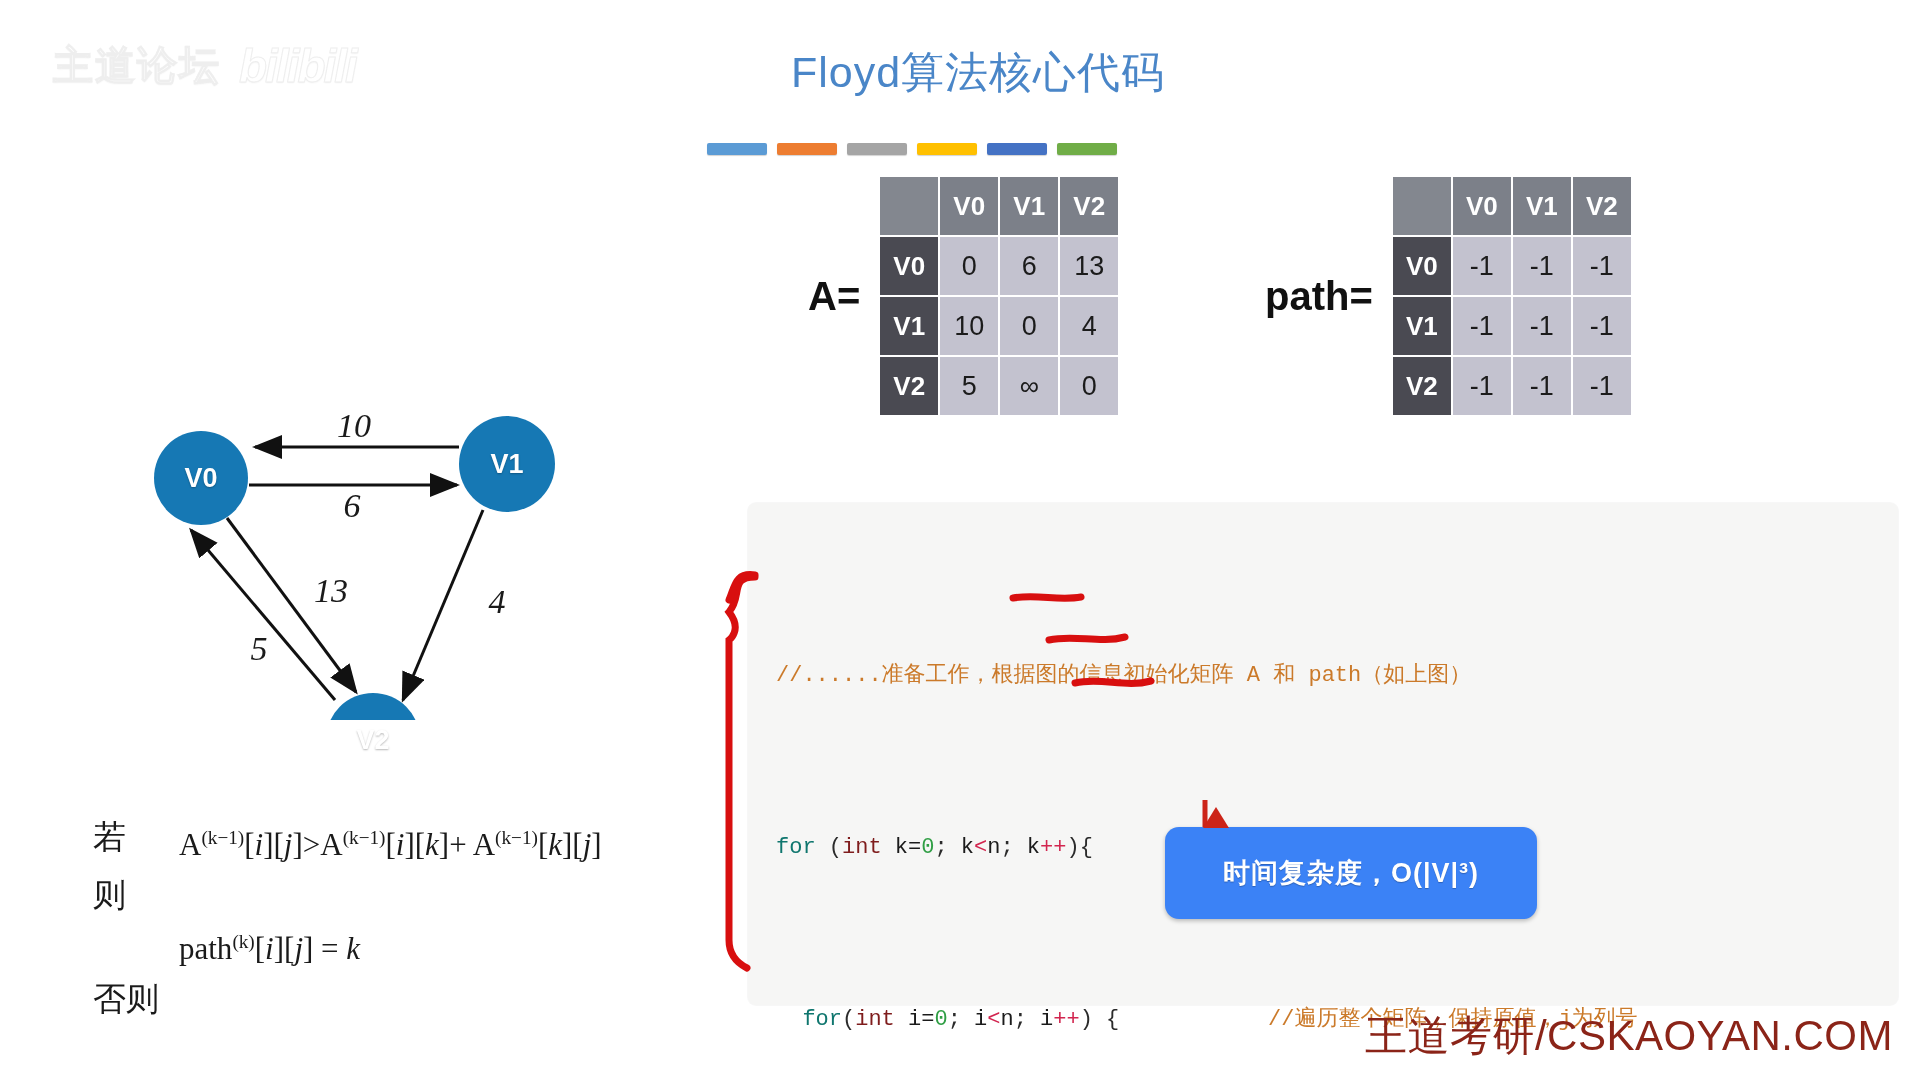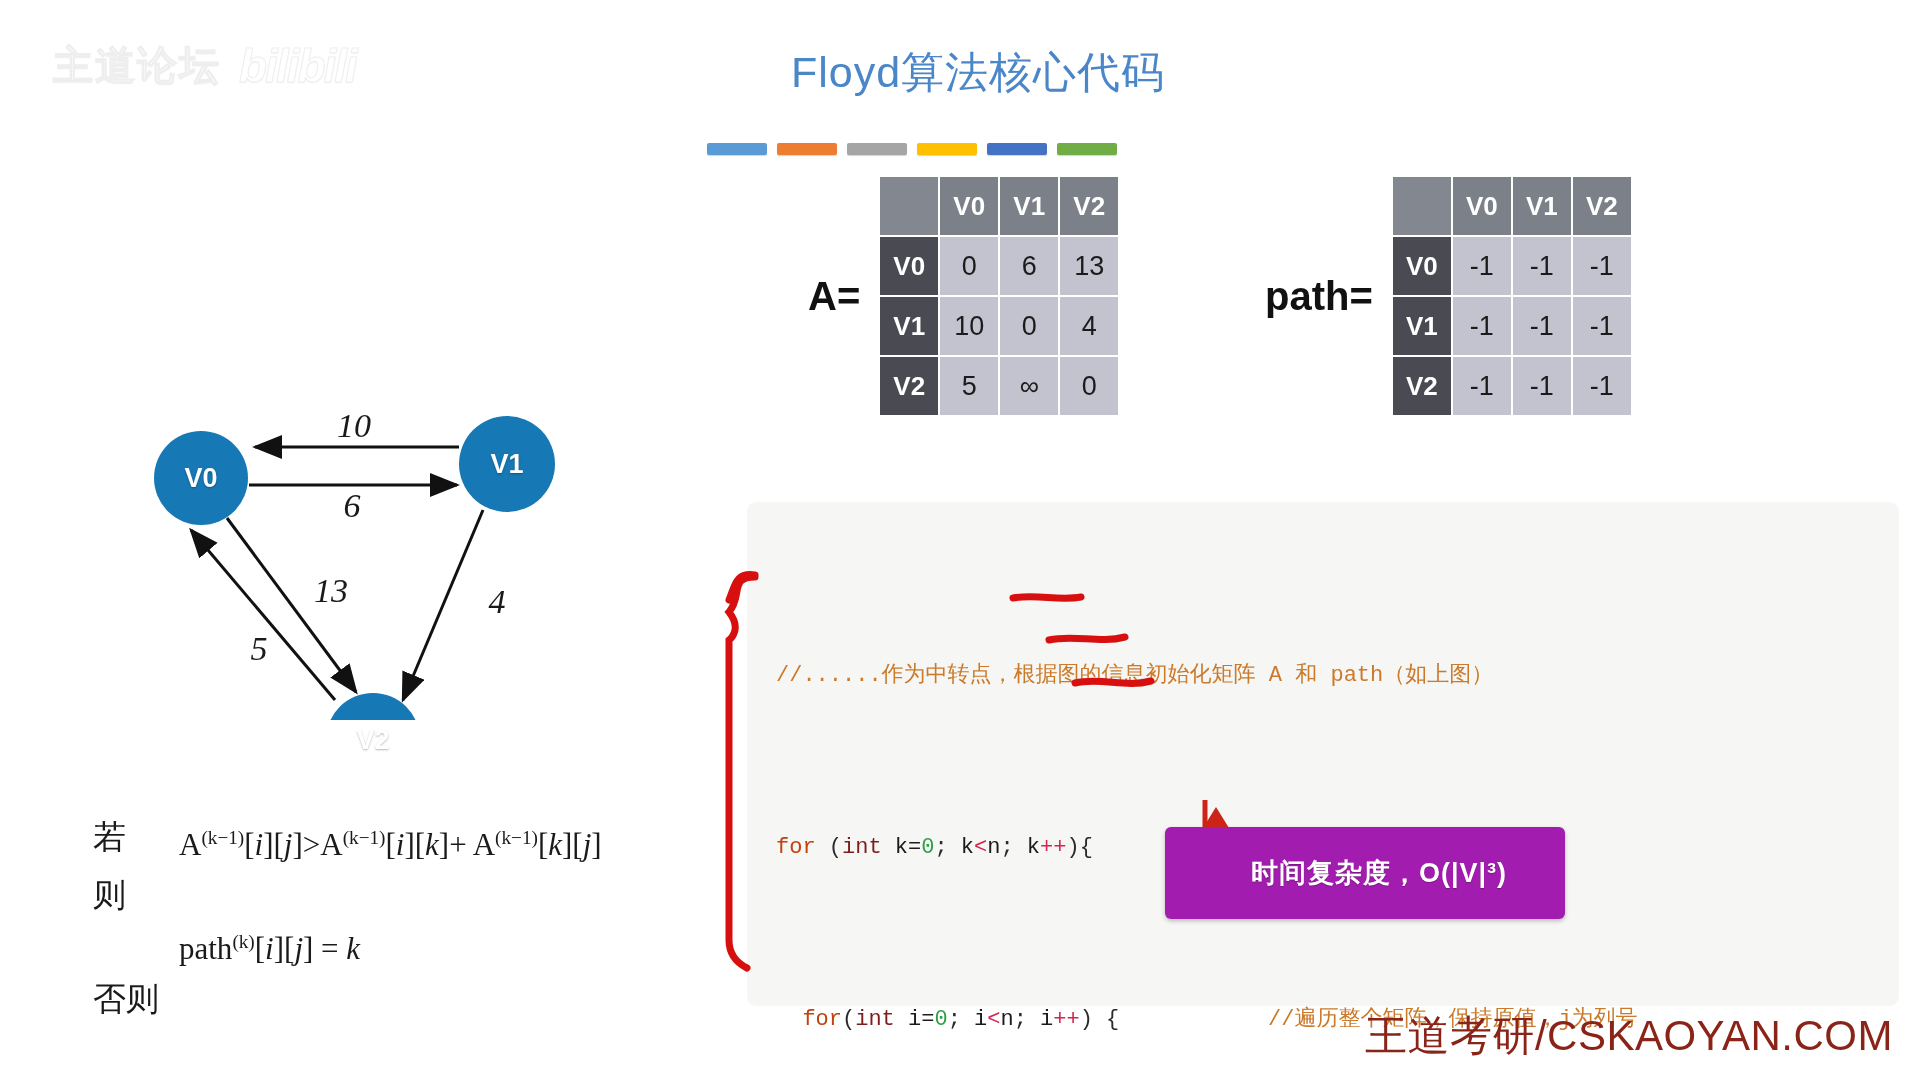--- a/index.html
+++ b/index.html
@@ -65,37 +65,36 @@
     background:#f6f6f5;border-radius:8px;
     box-shadow:0 0 0 1px rgba(0,0,0,.03);
   }
   #codelines{
     position:absolute;left:28px;top:22px;right:8px;
     font-family:"Liberation Mono","DejaVu Sans Mono",monospace;
     font-size:22px;line-height:43px;white-space:pre;color:#1b1b1b;
   }
   .ln{display:block;height:43px;position:relative;}
   .cm{color:#cb7a2a;}
-  .kw{color:#c2410c;}
+  .kw{color:#0f766e;}
   .ty{color:#7f1d1d;}
   .num{color:#2f9e44;}
   .op{color:#d2254f;}
   .pn{color:#2b2b2b;}
   .cmt-col{position:absolute;left:492px;top:0;}
 
   
   #annotations{position:absolute;left:0;top:0;width:1920px;height:1080px;pointer-events:none;}
 
   
   #callout{
     position:absolute;left:1152px;top:827px;width:372px;height:92px;
-    background:#a21caf;border-radius:6px;
+    background:#3b82f6;border-radius:14px;
     display:flex;flex-direction:column;justify-content:center;align-items:center;
     box-shadow:0 2px 4px rgba(0,0,0,.25);
-    padding-left:28px;
   }
   #callout .cline{
     color:#ffffff;font-weight:bold;font-size:27px;letter-spacing:1px;line-height:40px;
     text-shadow:0 1px 1px rgba(0,0,0,.25);
   }
   #callout .tail{
     position:absolute;left:38px;top:-20px;width:0;height:0;
     border-left:13px solid transparent;border-right:13px solid transparent;
     border-bottom:21px solid #cc2418;
   }
@@ -231,21 +230,21 @@
         <td>-1</td>
         <td>-1</td>
       </tr>
     </tbody>
       </table>
   </div>
 
   <div id="codeblock">
     <div id="codelines">
 
-      <span class="ln"><span class="cm">//......作为中转点，根据图的信息初始化矩阵 A 和 path（如上图）</span></span>
+      <span class="ln"><span class="cm">//......准备工作，根据图的信息初始化矩阵 A 和 path（如上图）</span></span>
 
       <span class="ln"><span class="kw">for</span> <span class="pn">(</span><span class="ty">int</span> k=<span class="num">0</span><span class="pn">;</span> k<span class="op">&lt;</span>n<span class="pn">;</span> k<span class="op">++</span><span class="pn">){</span><span class="cmt-col cm">//考虑以 Vk 作为中转点</span></span>
 
       <span class="ln">  <span class="kw">for</span><span class="pn">(</span><span class="ty">int</span> i=<span class="num">0</span><span class="pn">;</span> i<span class="op">&lt;</span>n<span class="pn">;</span> i<span class="op">++</span><span class="pn">) {</span><span class="cmt-col cm">//遍历整个矩阵，保持原值，j为列号</span></span>
 
       
 
       
 
       

